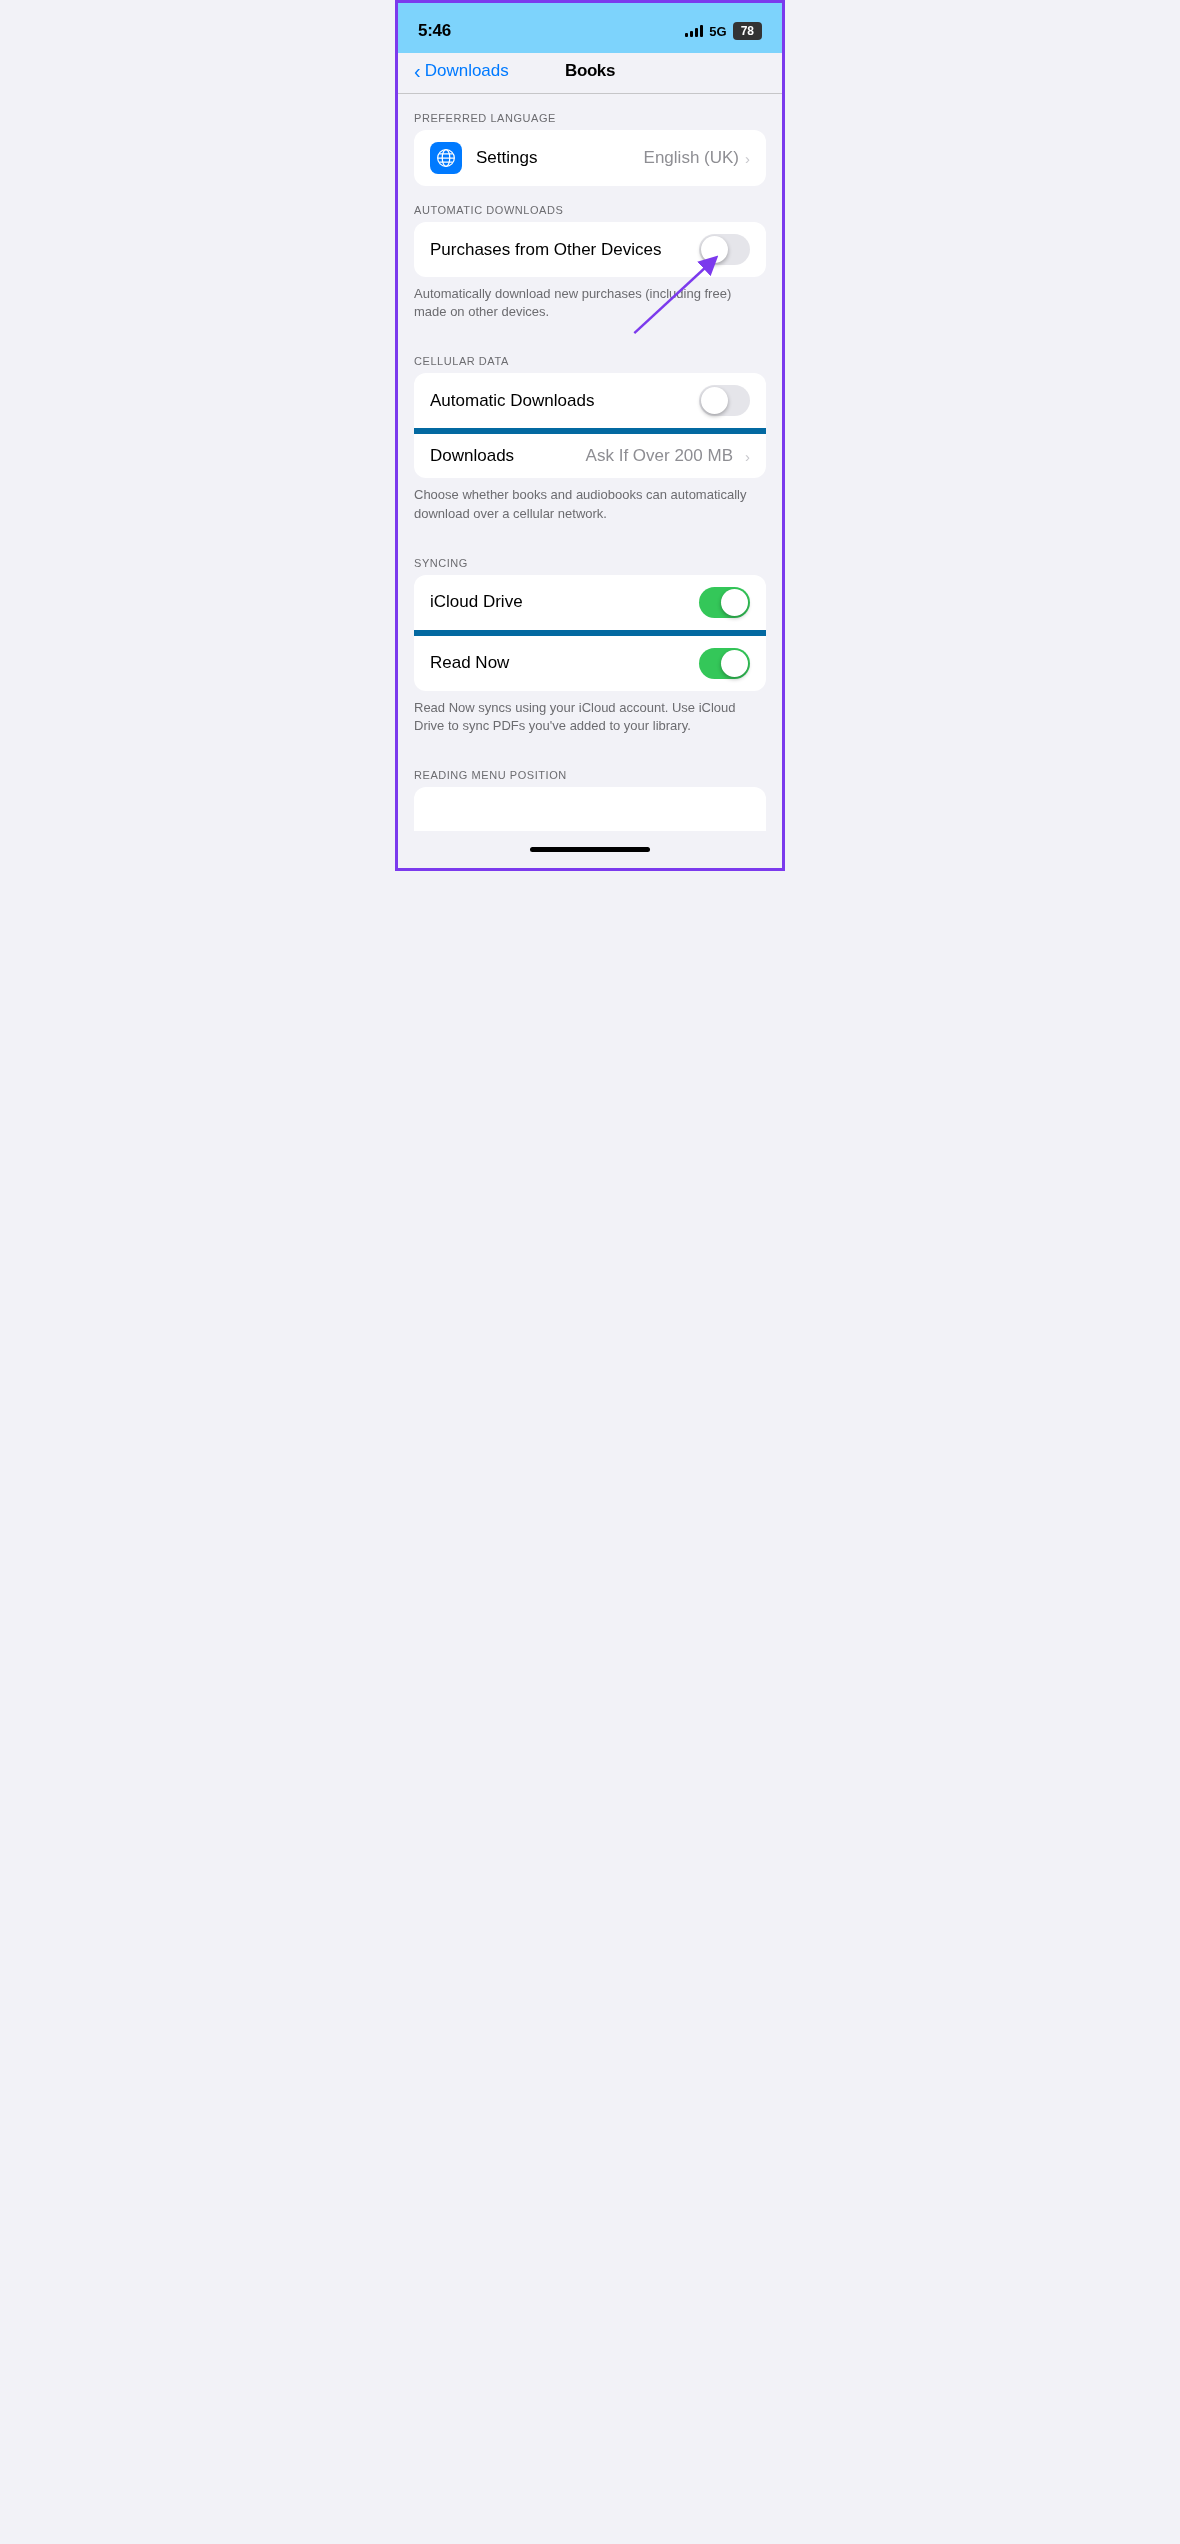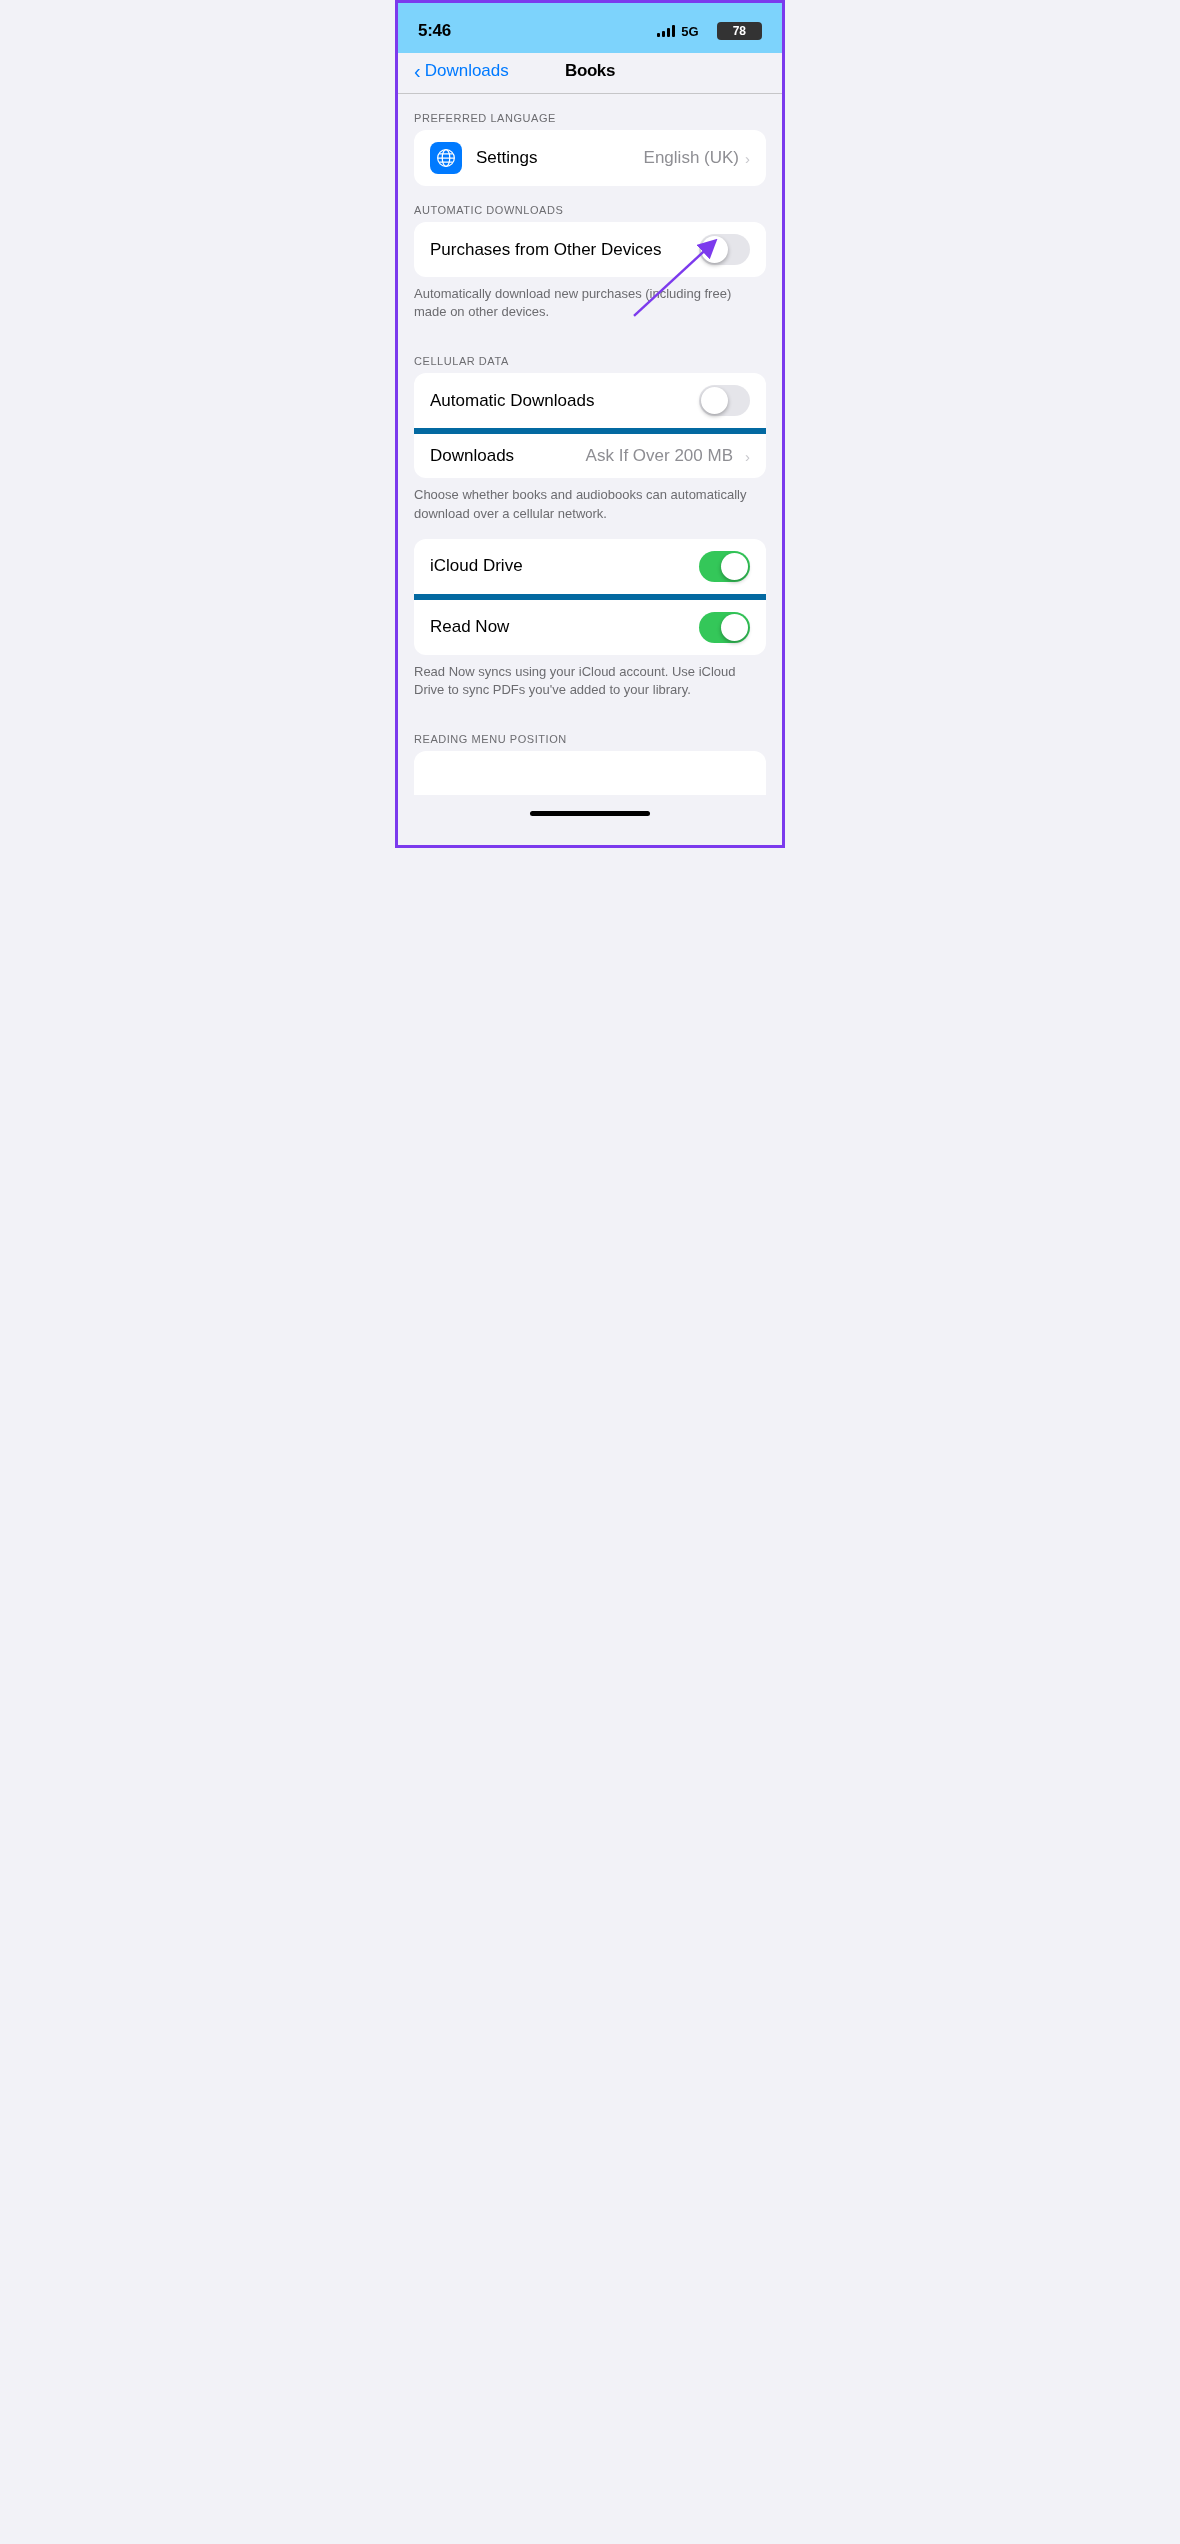--- a/index.html
+++ b/index.html
@@ -66,23 +66,22 @@
       font-weight: 600;
       color: #000;
       margin-left: 0;
     }
 
     .battery-container {
       display: flex;
       align-items: center;
       background: #333;
       border-radius: 4px;
-      padding: 2px 16px;
+      padding: 2px 8px;
       gap: 2px;
-      margin-left: 12px;
     }
 
     .battery-text {
       font-size: 12px;
       font-weight: 600;
       color: #fff;
     }
 
     
     .nav-bar {
@@ -344,20 +343,21 @@
         <div class="settings-row">
           <span class="settings-row-label">Downloads</span>
           <span class="settings-row-value">Ask If Over 200 MB</span>
           <span class="chevron-right">›</span>
         </div>
       </div>
       <div class="section-footer">Choose whether books and audiobooks can automatically download over a cellular network.</div>
     </div>
 
     <div class="section">
+      <div class="section-header">SYNCING</div>
       <div class="settings-group">
         <div class="settings-row">
           <span class="settings-row-label">iCloud Drive</span>
           <div class="toggle on">
             <div class="toggle-knob"></div>
           </div>
         </div>
         <div class="settings-row">
           <span class="settings-row-label">Read Now</span>
           <div class="toggle on">

